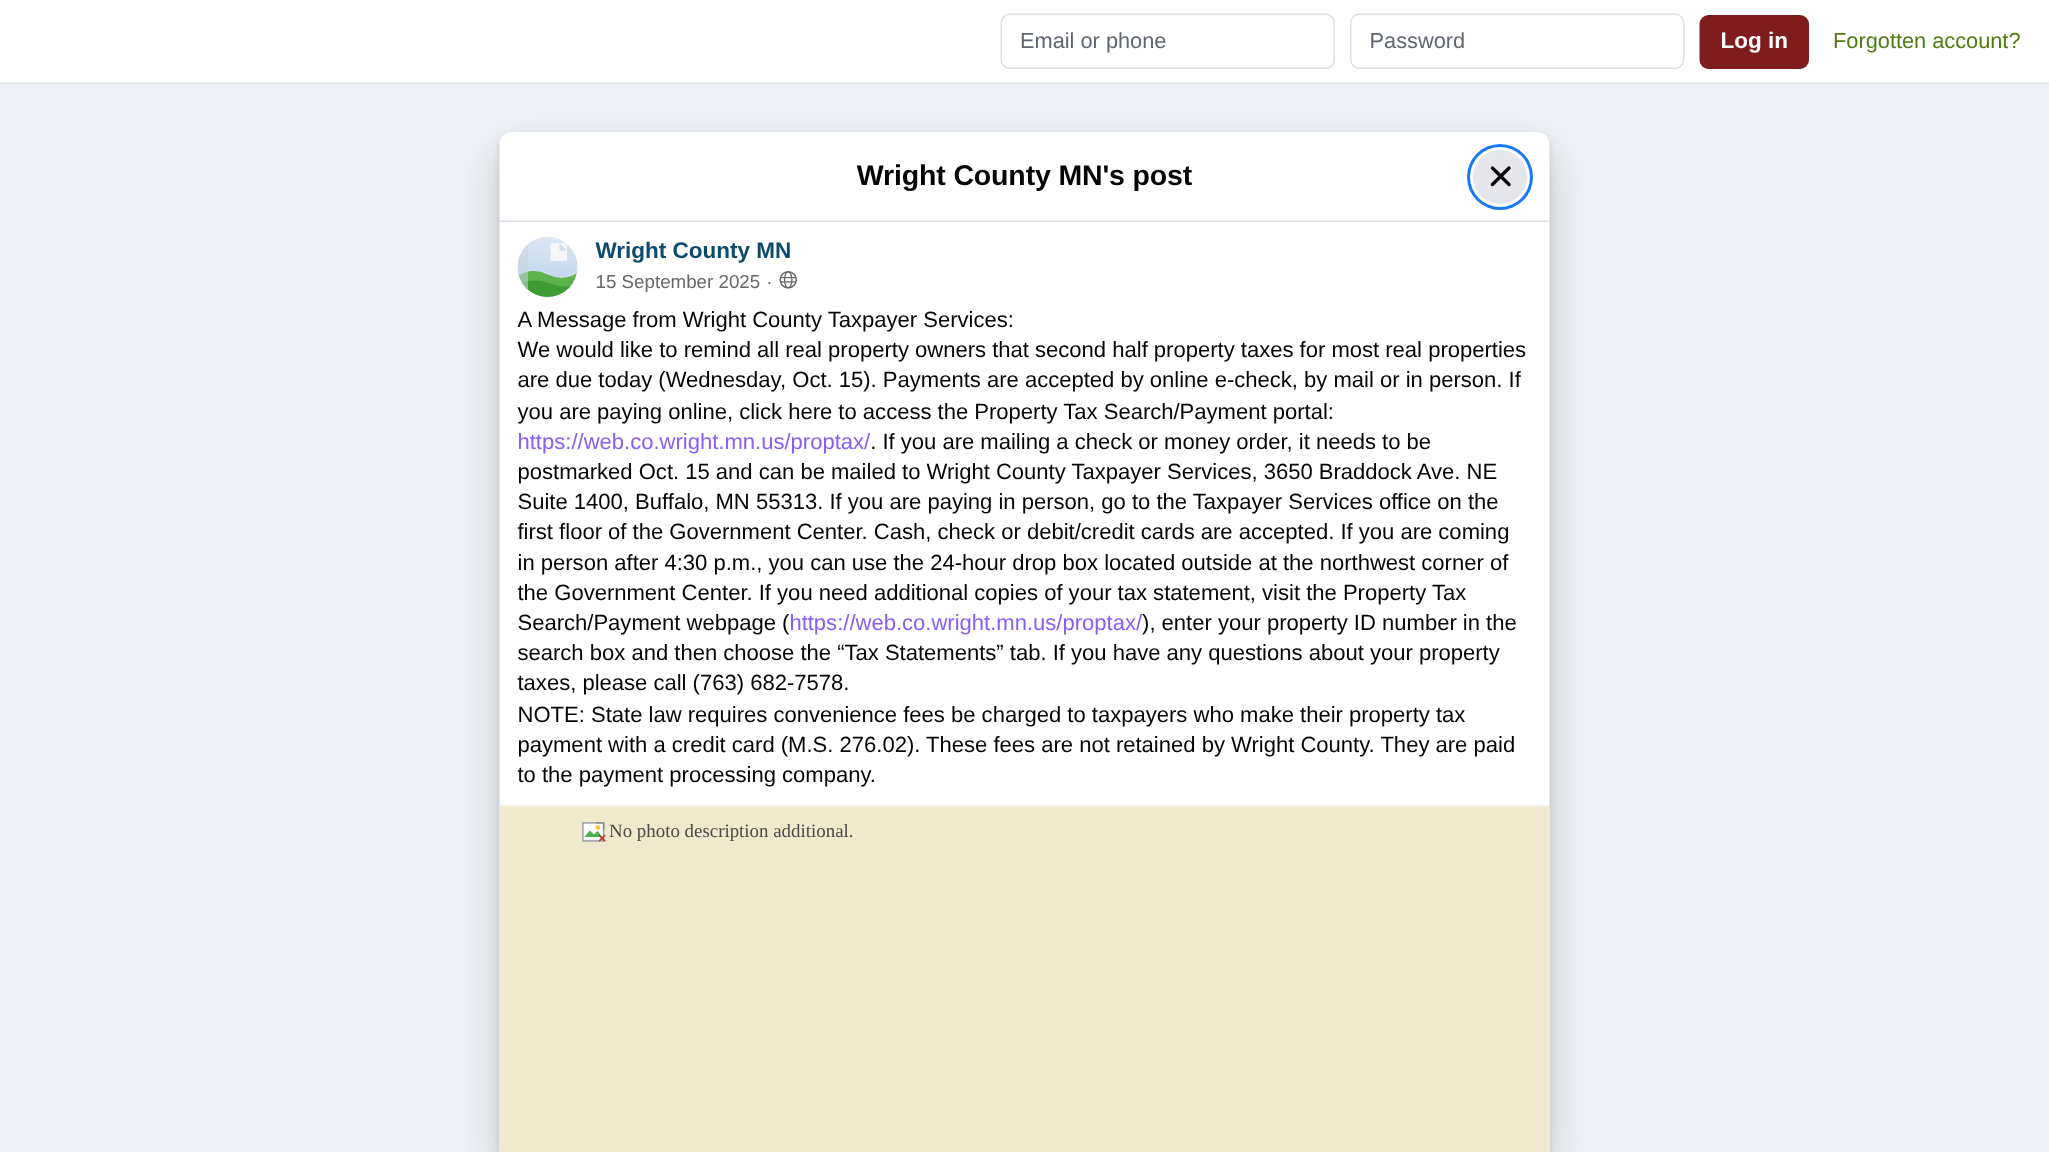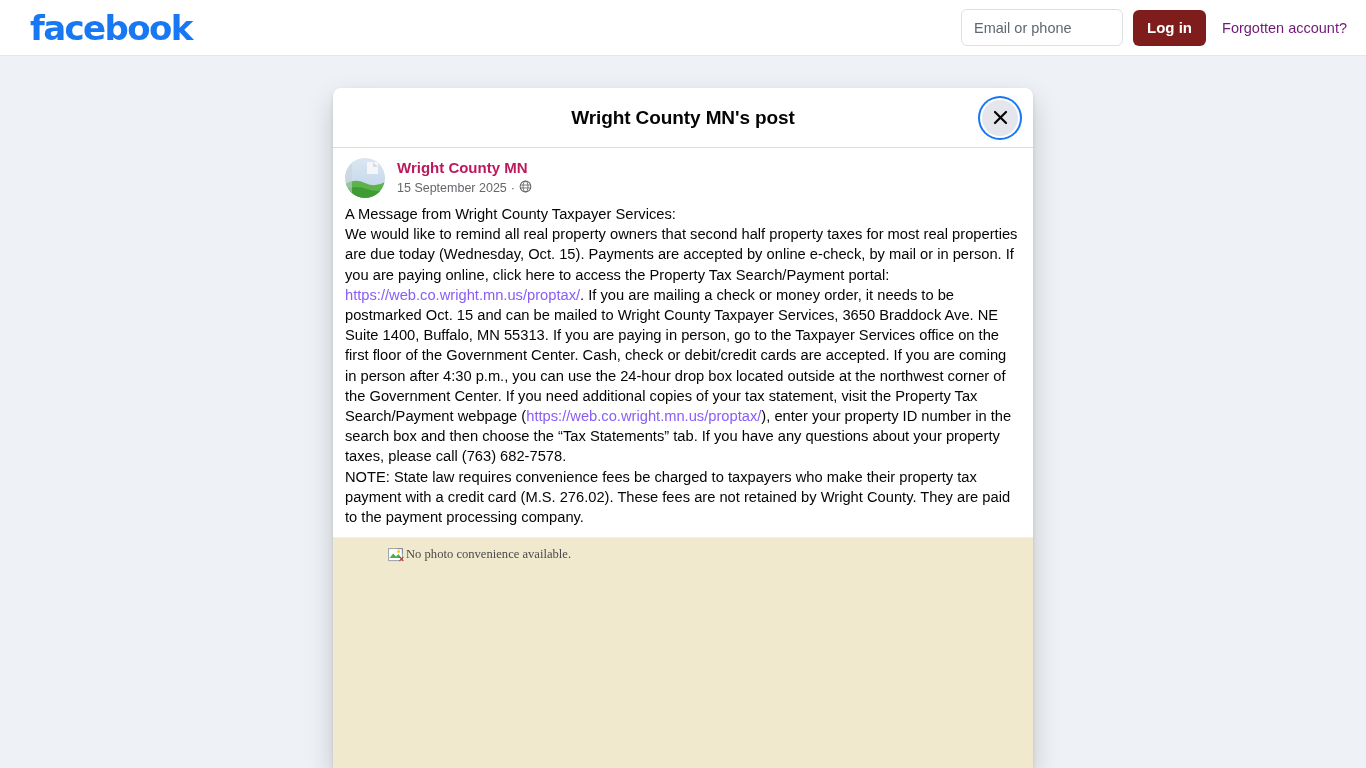--- a/index.html
+++ b/index.html
@@ -38,21 +38,21 @@
     user-select: none;
   }
   .login-area {
     margin-left: auto;
     margin-right: 15px;
     display: flex;
     align-items: center;
     gap: 10px;
   }
   .login-input {
-    width: 162px;
+    width: 223px;
     height: 37px;
     border: 1px solid #dddfe2;
     border-radius: 6px;
     padding: 0 12px;
     font-size: 14.5px;
     font-family: "Liberation Sans", sans-serif;
     color: #1c1e21;
     background: #fff;
     outline: none;
   }
@@ -64,21 +64,21 @@
     color: #fff;
     font-size: 15px;
     font-weight: bold;
     border: none;
     border-radius: 6px;
     padding: 0 14px;
     cursor: pointer;
     font-family: "Liberation Sans", sans-serif;
   }
   .forgot-link {
-    color: #701a75;
+    color: #4d7c0f;
     font-size: 14.5px;
     text-decoration: none;
     cursor: pointer;
     margin-left: 6px;
     margin-right: 4px;
     white-space: nowrap;
   }
 
   
   .dialog {
@@ -138,21 +138,21 @@
     overflow: hidden;
     flex: 0 0 40px;
     background: #dfe3e8;
     position: relative;
   }
   .avatar svg { display: block; }
   .poster-meta { margin-left: 12px; line-height: 1.25; }
   .poster-name {
     font-size: 15px;
     font-weight: bold;
-    color: #be185d;
+    color: #0c4a6e;
     cursor: pointer;
   }
   .poster-sub {
     font-size: 12.5px;
     color: #65676b;
     display: flex;
     align-items: center;
     gap: 4px;
     margin-top: 2px;
   }
@@ -193,24 +193,24 @@
     font-family: "Liberation Serif", serif;
   }
   .broken-glyph { width: 16px; height: 16px; flex: 0 0 16px; margin-top: 1px; }
   .broken-glyph svg { display: block; }
   .broken-alt { line-height: 16px; }
 </style>
 </head>
 <body>
 
 <div class="topbar">
-  <div class="fb-logo">facebook</div>
 
   <div class="login-area">
     <input class="login-input" type="text" placeholder="Email or phone" style="">
+    <input class="login-input" type="password" placeholder="Password" style="">
     <button class="login-btn">Log in</button>
     <a class="forgot-link" href="#">Forgotten account?</a>
   </div>
 </div>
 
 <div class="dialog">
 
   <div class="dialog-header">
     <div class="dialog-title">Wright County MN's post</div>
     <button class="close-btn">
@@ -268,17 +268,17 @@
     <div class="broken-img">
       <span class="broken-glyph">
         <svg width="16" height="16" viewBox="0 0 16 16" aria-hidden="true">
           <rect x="0.6" y="1.6" width="13.8" height="12" fill="#ffffff" stroke="#9aa0a6" stroke-width="1"></rect>
           <path d="M1.6 11 L5.2 6.6 L8 9.4 L10.4 7 L13.4 11 Z" fill="#4caf50"></path>
           <circle cx="10.6" cy="4.6" r="1.5" fill="#f9c23c"></circle>
           <path d="M9.5 1.6 L14.4 1.6 L14.4 6.4" fill="none" stroke="#7d8792" stroke-width="0.9"></path>
           <path d="M11.4 9.8 L15.4 13.8 M15.4 9.8 L11.4 13.8" stroke="#c0392b" stroke-width="1.1"></path>
         </svg>
       </span>
-      <span class="broken-alt">No photo convenience available.</span>
+      <span class="broken-alt">No photo description additional.</span>
     </div>
   </div>
 
 </div>
 
 </body></html>

